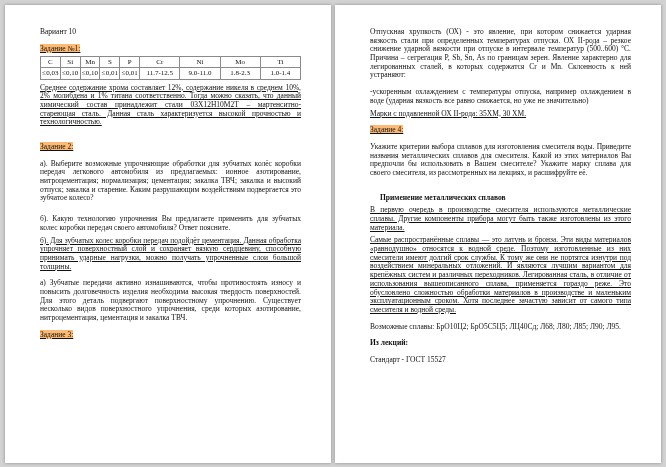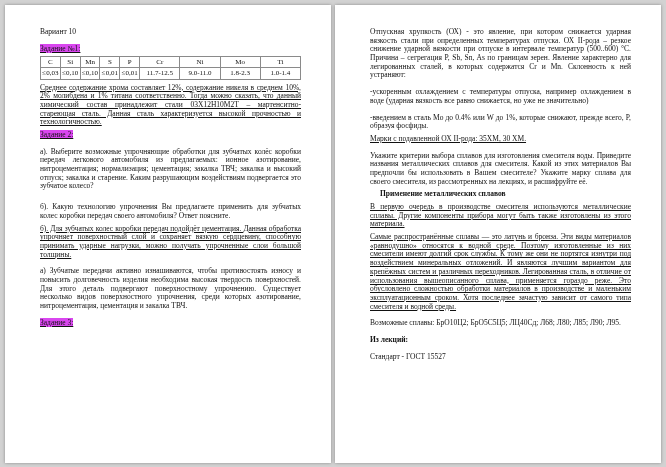--- a/index.html
+++ b/index.html
@@ -15,27 +15,27 @@
     box-shadow:0 0 3px rgba(0,0,0,.35);
     padding:23px 30px 10px 35px;
     box-sizing:border-box;
     color:#111111;
     font-size:7.5px;line-height:1.16;
     overflow:hidden;
   }
   #page1{left:5px;}
   #page2{left:335px;}
   .para{margin:0;text-align:justify;}
-  .hl{background:#d946ef;text-decoration:underline;}
+  .hl{background:#fdba74;text-decoration:underline;}
   .bold{font-weight:bold;}
   .indent{text-indent:10px;}
   .mt-xs{margin-top:12px;}
   .mt-s{margin-top:4px;text-decoration:underline;}
   .mt-m{margin-top:8px;}
-  .mt-l{margin-top:4px;}
+  .mt-l{margin-top:16px;}
   table.comp{border-collapse:collapse;width:100%;margin-top:3px;table-layout:fixed;}
   table.comp td{
     border:1px solid #8a8a8a;
     text-align:center;vertical-align:middle;
     font-size:7px;padding:1px 0;
     overflow:hidden;white-space:nowrap;
   }
   td.w-n{width:7.5%;}
   td.w-w{width:15.6%;}
 </style>
@@ -92,23 +92,25 @@
 
     <p class="para mt-m">
       <span class="hl">Задание 3:</span>
     </p>
 
   </div>
 
   <div class="page" id="page2">
     <p class="para">Отпускная хрупкость (ОХ) - это явление, при котором снижается ударная вязкость стали при определенных температурах отпуска. ОХ II-рода – резкое снижение ударной вязкости при отпуске в интервале температур (500..600) °С. Причина – сегрегация P, Sb, Sn, As по границам зерен. Явление характерно для легированных сталей, в которых содержатся Cr и Mn. Склонность к ней устраняют:</p>
     <p class="para mt-m">-ускоренным охлаждением с температуры отпуска, например охлаждением в воде (ударная вязкость все равно снижается, но уже не значительно)</p>
-    <p class="para mt-m">-введением в сталь Mo до 0.4% или W до 1%, которые снижают, прежде всего, P, образуя фосфиды.</p>
     <p class="para mt-s">Марки с подавленной ОХ II-рода: 35ХМ, 30 ХМ.</p>
 
+    <p class="para mt-m">
+      <span class="hl">Задание 4:</span>
+    </p>
 
     <p class="para mt-m">Укажите критерии выбора сплавов для изготовления смесителя воды. Приведите названия металлических сплавов для смесителя. Какой из этих материалов Вы предпочли бы использовать в Вашем смесителе? Укажите марку сплава для своего смесителя, из рассмотренных на лекциях, и расшифруйте её.</p>
 
     <p class="para bold indent mt-l">Применение металлических сплавов</p>
 
     <p class="para mt-s">В первую очередь в производстве смесителя используются металлические сплавы. Другие компоненты прибора могут быть также изготовлены из этого материала.</p>
     <p class="para mt-s">Самые распространённые сплавы — это латунь и бронза. Эти виды материалов «равнодушно» относятся к водной среде. Поэтому изготовленные из них смесители имеют долгий срок службы. К тому же они не портятся изнутри под воздействием минеральных отложений. И являются лучшим вариантом для крепёжных систем и различных переходников. Легированная сталь, в отличие от использования вышеописанного сплава, применяется гораздо реже. Это обусловлено сложностью обработки материалов в производстве и маленьким эксплуатационным сроком. Хотя последнее зачастую зависит от самого типа смесителя и водной среды.</p>
 
     <p class="para mt-m">Возможные сплавы: БрО10Ц2; БрО5С5Ц5; ЛЦ40Сд; Л68; Л80; Л85; Л90; Л95.</p>
 

